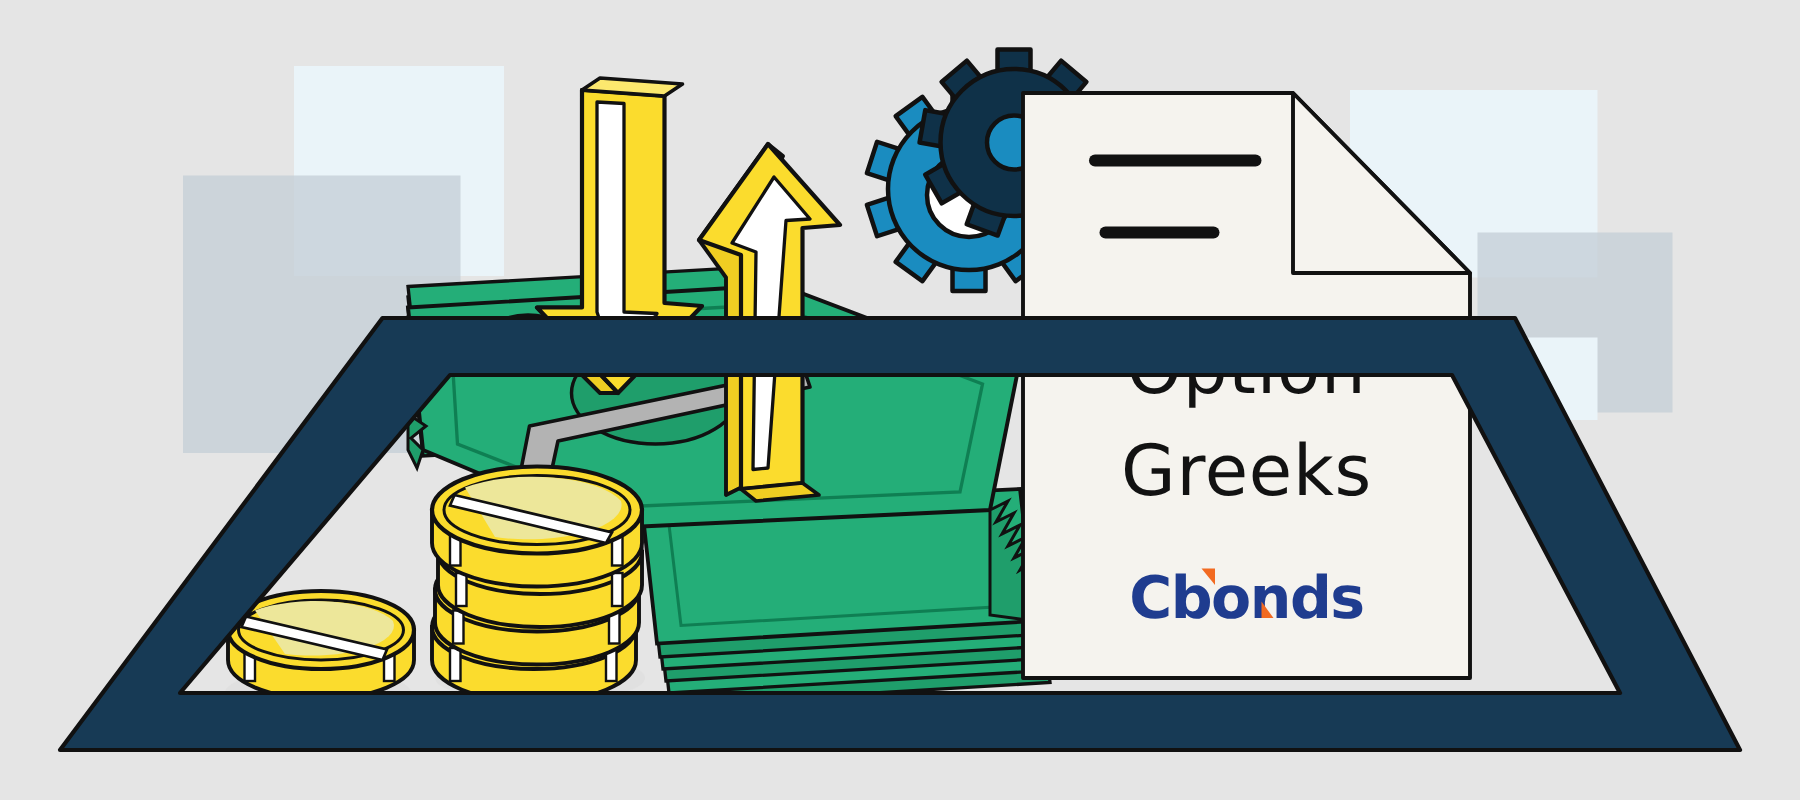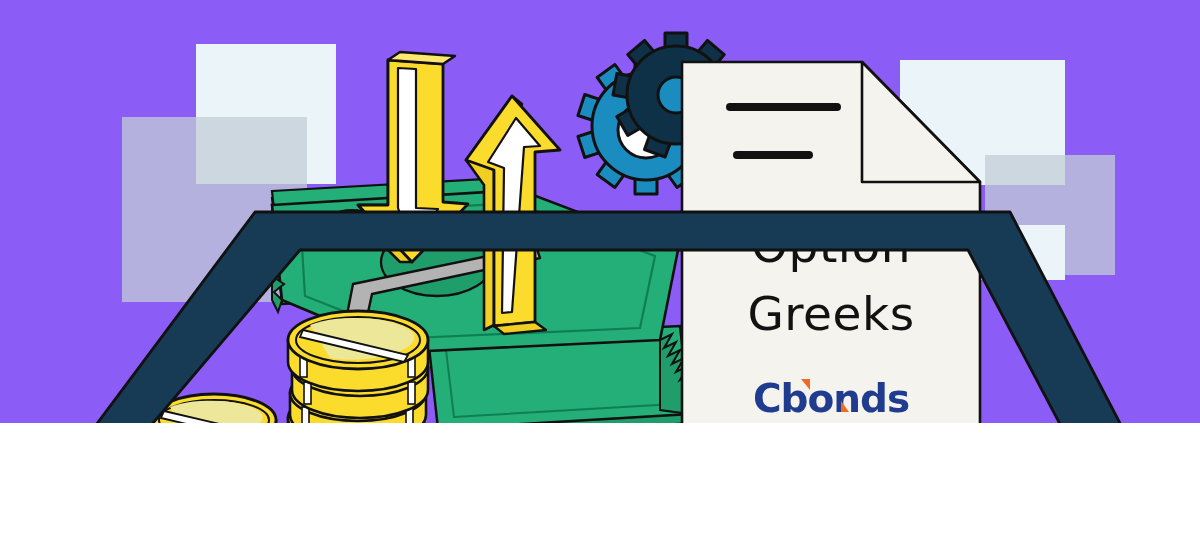--- a/index.html
+++ b/index.html
@@ -7,23 +7,23 @@
     margin: 0;
     padding: 0;
     background: #ffffff;
   }
   body {
     font-family: "DejaVu Sans", sans-serif;
   }
   #stage {
     position: relative;
     width: 1200px;
-    height: 423px;
+    height: 533px;
     overflow: hidden;
-    background: #8b5cf6;
+    background: #e5e5e5;
   }
   #stage svg {
     display: block;
     width: 1200px;
     height: 533px;
   }
   .doc-title {
     font-family: "DejaVu Sans", sans-serif;
     font-weight: 400;
     font-size: 47px;

